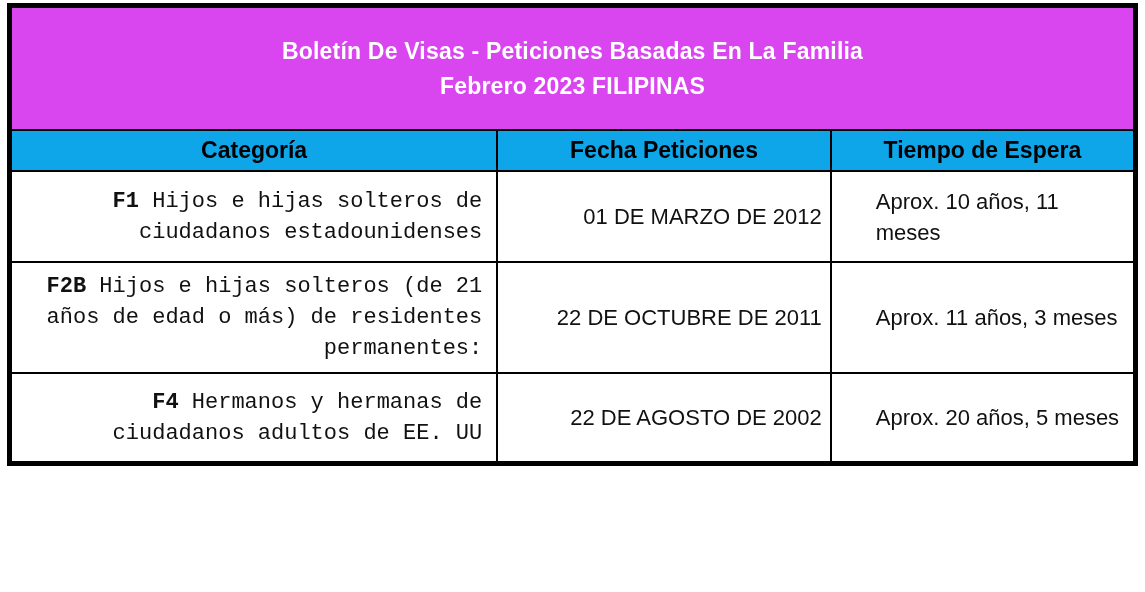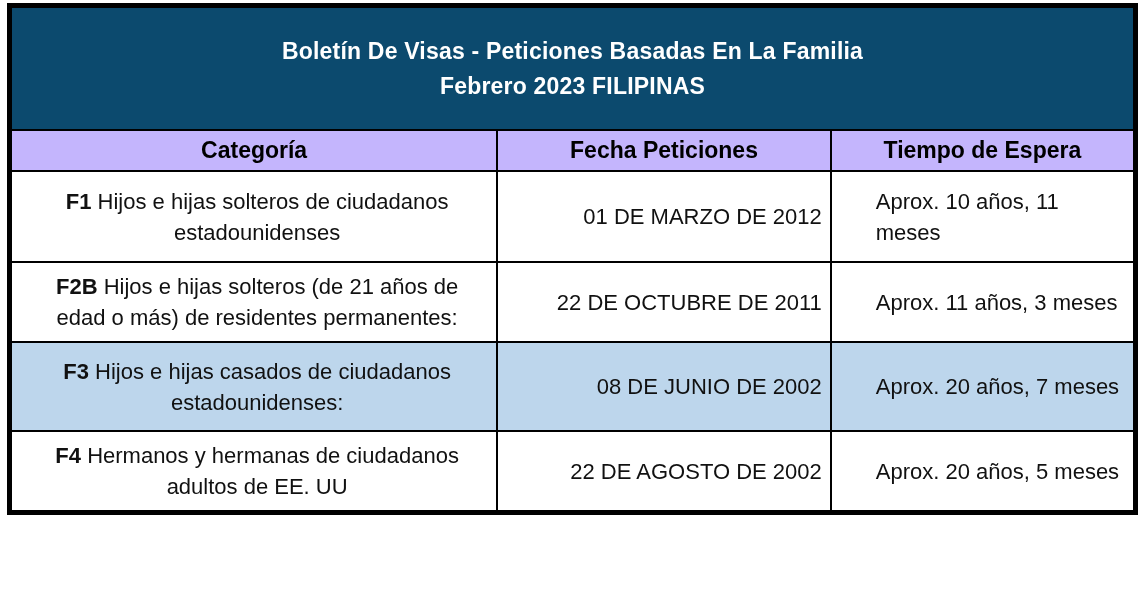--- a/index.html
+++ b/index.html
@@ -23,52 +23,52 @@
     border-collapse: collapse;
     table-layout: fixed;
   }
   table.visa-table td, table.visa-table th {
     border: 2px solid #000000;
     box-sizing: border-box;
     vertical-align: middle;
   }
   
   tr.banner-row th {
-    background: #0c4a6e;
+    background: #d946ef;
     height: 123px;
     text-align: center;
     vertical-align: middle;
     padding: 0;
   }
   .banner-line {
     color: #ffffff;
     font-weight: bold;
     font-size: 23px;
     line-height: 35px;
     letter-spacing: 0.2px;
   }
   
   tr.colhead-row th {
-    background: #c4b5fd;
+    background: #0ea5e9;
     height: 41px;
     font-size: 23px;
     font-weight: bold;
     color: #000000;
     text-align: center;
     padding: 2px 4px;
   }
   
   tbody td {
     font-size: 22px;
     color: #111111;
     line-height: 31px;
     background: #ffffff;
   }
   tbody tr.alt td { background: #BDD6EC; }
-  td.cat-cell  { padding: 8px 14px 8px 20px; text-align: center; }
+  td.cat-cell  { padding: 8px 14px 8px 20px; text-align: right; font-family: Liberation Mono, monospace; }
   td.date-cell { padding: 8px 8px 8px 13px;  text-align: right; }
   td.wait-cell { padding: 8px 6px 8px 44px;  text-align: left; }
   .code { font-weight: bold; }
   
   tbody tr:nth-child(1) td { height: 91px; }
   tbody tr:nth-child(2) td { height: 69px; }
   tbody tr:nth-child(3) td { height: 89px; }
   tbody tr:nth-child(4) td { height: 69px; }
   tbody tr:nth-child(5) td { height: 89px; }
   
@@ -103,25 +103,20 @@
         <tr>
     <td class="cat-cell"><span class="code">F1</span><span> Hijos e hijas solteros de ciudadanos estadounidenses</span></td>
     <td class="date-cell">01 DE MARZO DE 2012</td>
     <td class="wait-cell">Aprox. 10 años, 11 meses</td>
   </tr>
         <tr>
     <td class="cat-cell"><span class="code">F2B</span><span> Hijos e hijas solteros (de 21 años de edad o más) de residentes permanentes:</span></td>
     <td class="date-cell">22 DE OCTUBRE DE 2011</td>
     <td class="wait-cell">Aprox. 11 años, 3 meses</td>
   </tr>
-        <tr class="alt">
-    <td class="cat-cell"><span class="code">F3</span><span> Hijos e hijas casados de ciudadanos estadounidenses:</span></td>
-    <td class="date-cell">08 DE JUNIO DE 2002</td>
-    <td class="wait-cell">Aprox. 20 años, 7 meses</td>
-  </tr>
         <tr>
     <td class="cat-cell"><span class="code">F4</span><span> Hermanos y hermanas de ciudadanos adultos de EE. UU</span></td>
     <td class="date-cell">22 DE AGOSTO DE 2002</td>
     <td class="wait-cell">Aprox. 20 años, 5 meses</td>
   </tr>
       </tbody>
   </table>
 </div>
 
 </body></html>

